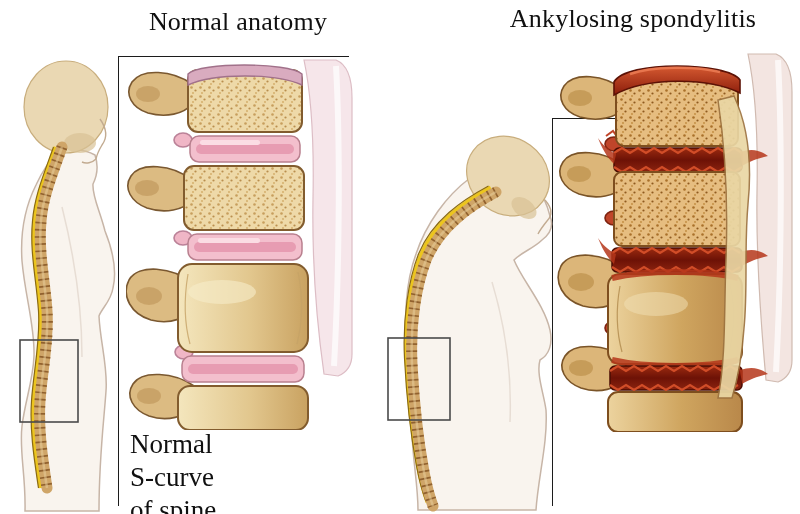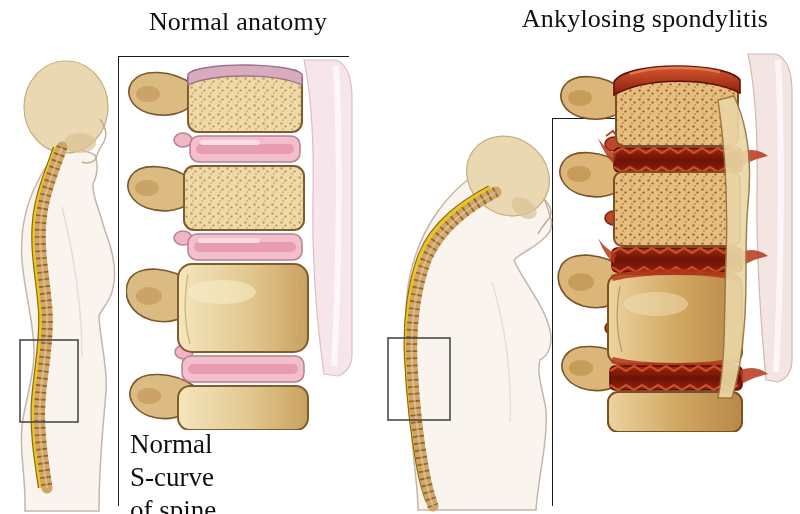--- a/index.html
+++ b/index.html
@@ -1,21 +1,21 @@
 <!DOCTYPE html>
 <html><head>
 <meta charset="utf-8">
 <style>
   html,body{margin:0;padding:0;background:#ffffff;}
   .figure{position:relative;width:800px;height:514px;background:#ffffff;overflow:hidden;
           font-family:"Liberation Serif","DejaVu Serif",serif;color:#101010;padding-left:40px;}
   .panel-title{position:absolute;margin:0;font-weight:400;font-size:26px;line-height:1.1;
           text-align:center;letter-spacing:.2px;z-index:5;}
   .title-left{left:118px;top:8px;width:240px;}
-  .title-right{left:492px;top:5px;width:306px;}
+  .title-right{left:480px;top:5px;width:306px;}
   .callout{position:absolute;border-left:1.6px solid #1c1c1c;border-top:1.6px solid #1c1c1c;z-index:1;}
   .callout-left{left:118px;top:56px;width:230px;height:449px;}
   .callout-right{left:552px;top:118px;width:140px;height:387px;}
   .person{position:absolute;z-index:2;}
   .person-left{left:0;top:55px;}
   .person-right{left:372px;top:112px;}
   .detail{position:absolute;z-index:3;}
   .detail-left{left:126px;top:58px;}
   .detail-right{left:556px;top:52px;}
   .caption{position:absolute;font-size:27px;line-height:1.22;white-space:pre-line;z-index:5;}

